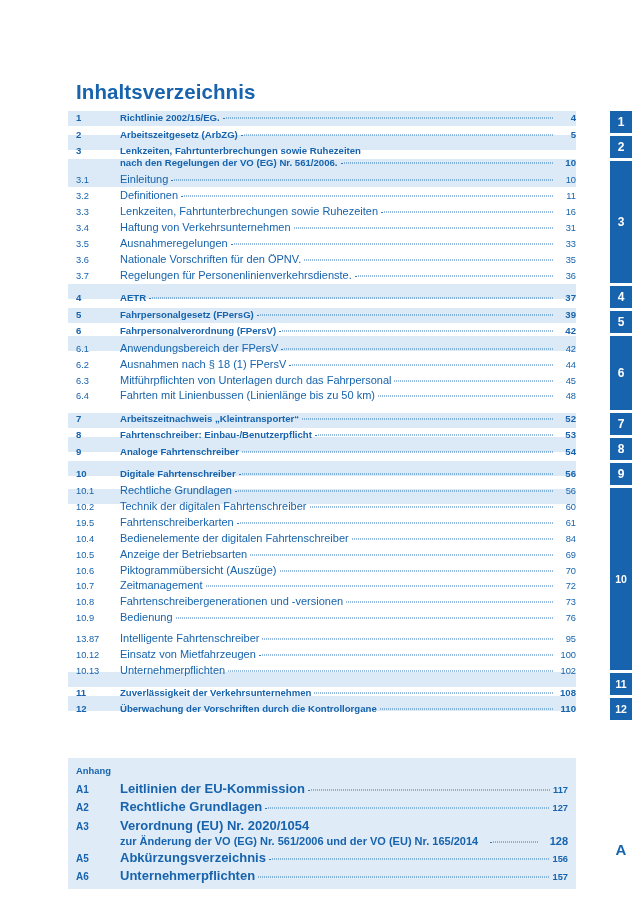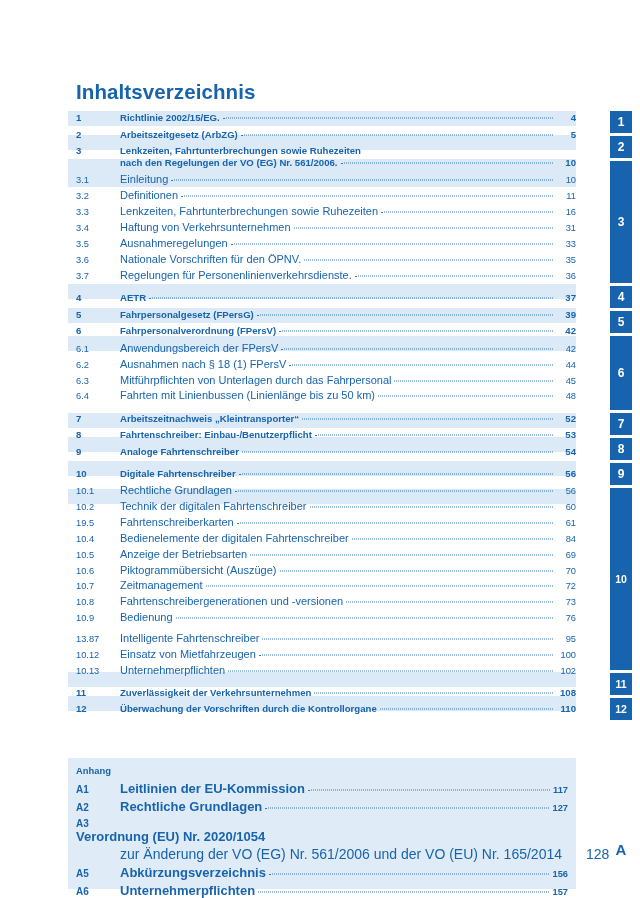--- a/index.html
+++ b/index.html
@@ -161,22 +161,22 @@
   }
   .app-row .pg {
     flex: 0 0 auto;
     font-size: 9.3px;
     font-weight: bold;
     color: #1763ad;
     text-align: right;
   }
   .app-sub {
     margin-left: 44px;
-    font-size: 14px;
-    font-weight: normal;
+    font-size: 11px;
+    font-weight: bold;
     color: #1763ad;
     display: flex;
     align-items: baseline;
     margin-bottom: 3.3px;
     gap: 9px;
   }
   .app-sub .txt { flex: 0 0 auto; white-space: nowrap; }
   .app-sub .dots {
     flex: 1 1 auto;
     margin: 0 3px;
@@ -507,21 +507,21 @@
         <span class="pg">117</span>
       </div>
 
       <div class="app-row">
         <span class="num">A2</span>
         <span class="txt">Rechtliche Grundlagen</span>
         <span class="dots"></span>
         <span class="pg">127</span>
       </div>
 
-      <div class="app-row" style="margin-bottom:2px;flex-direction:column;">
+      <div class="app-row" style="margin-bottom:2px;">
         <span class="num">A3</span>
         <span class="txt">Verordnung (EU) Nr. 2020/1054</span>
       </div>
       <div class="app-sub">
         <span class="txt">zur Änderung der VO (EG) Nr. 561/2006 und der VO (EU) Nr. 165/2014</span>
         <span class="dots"></span>
         <span class="pg">128</span>
       </div>
 
 

